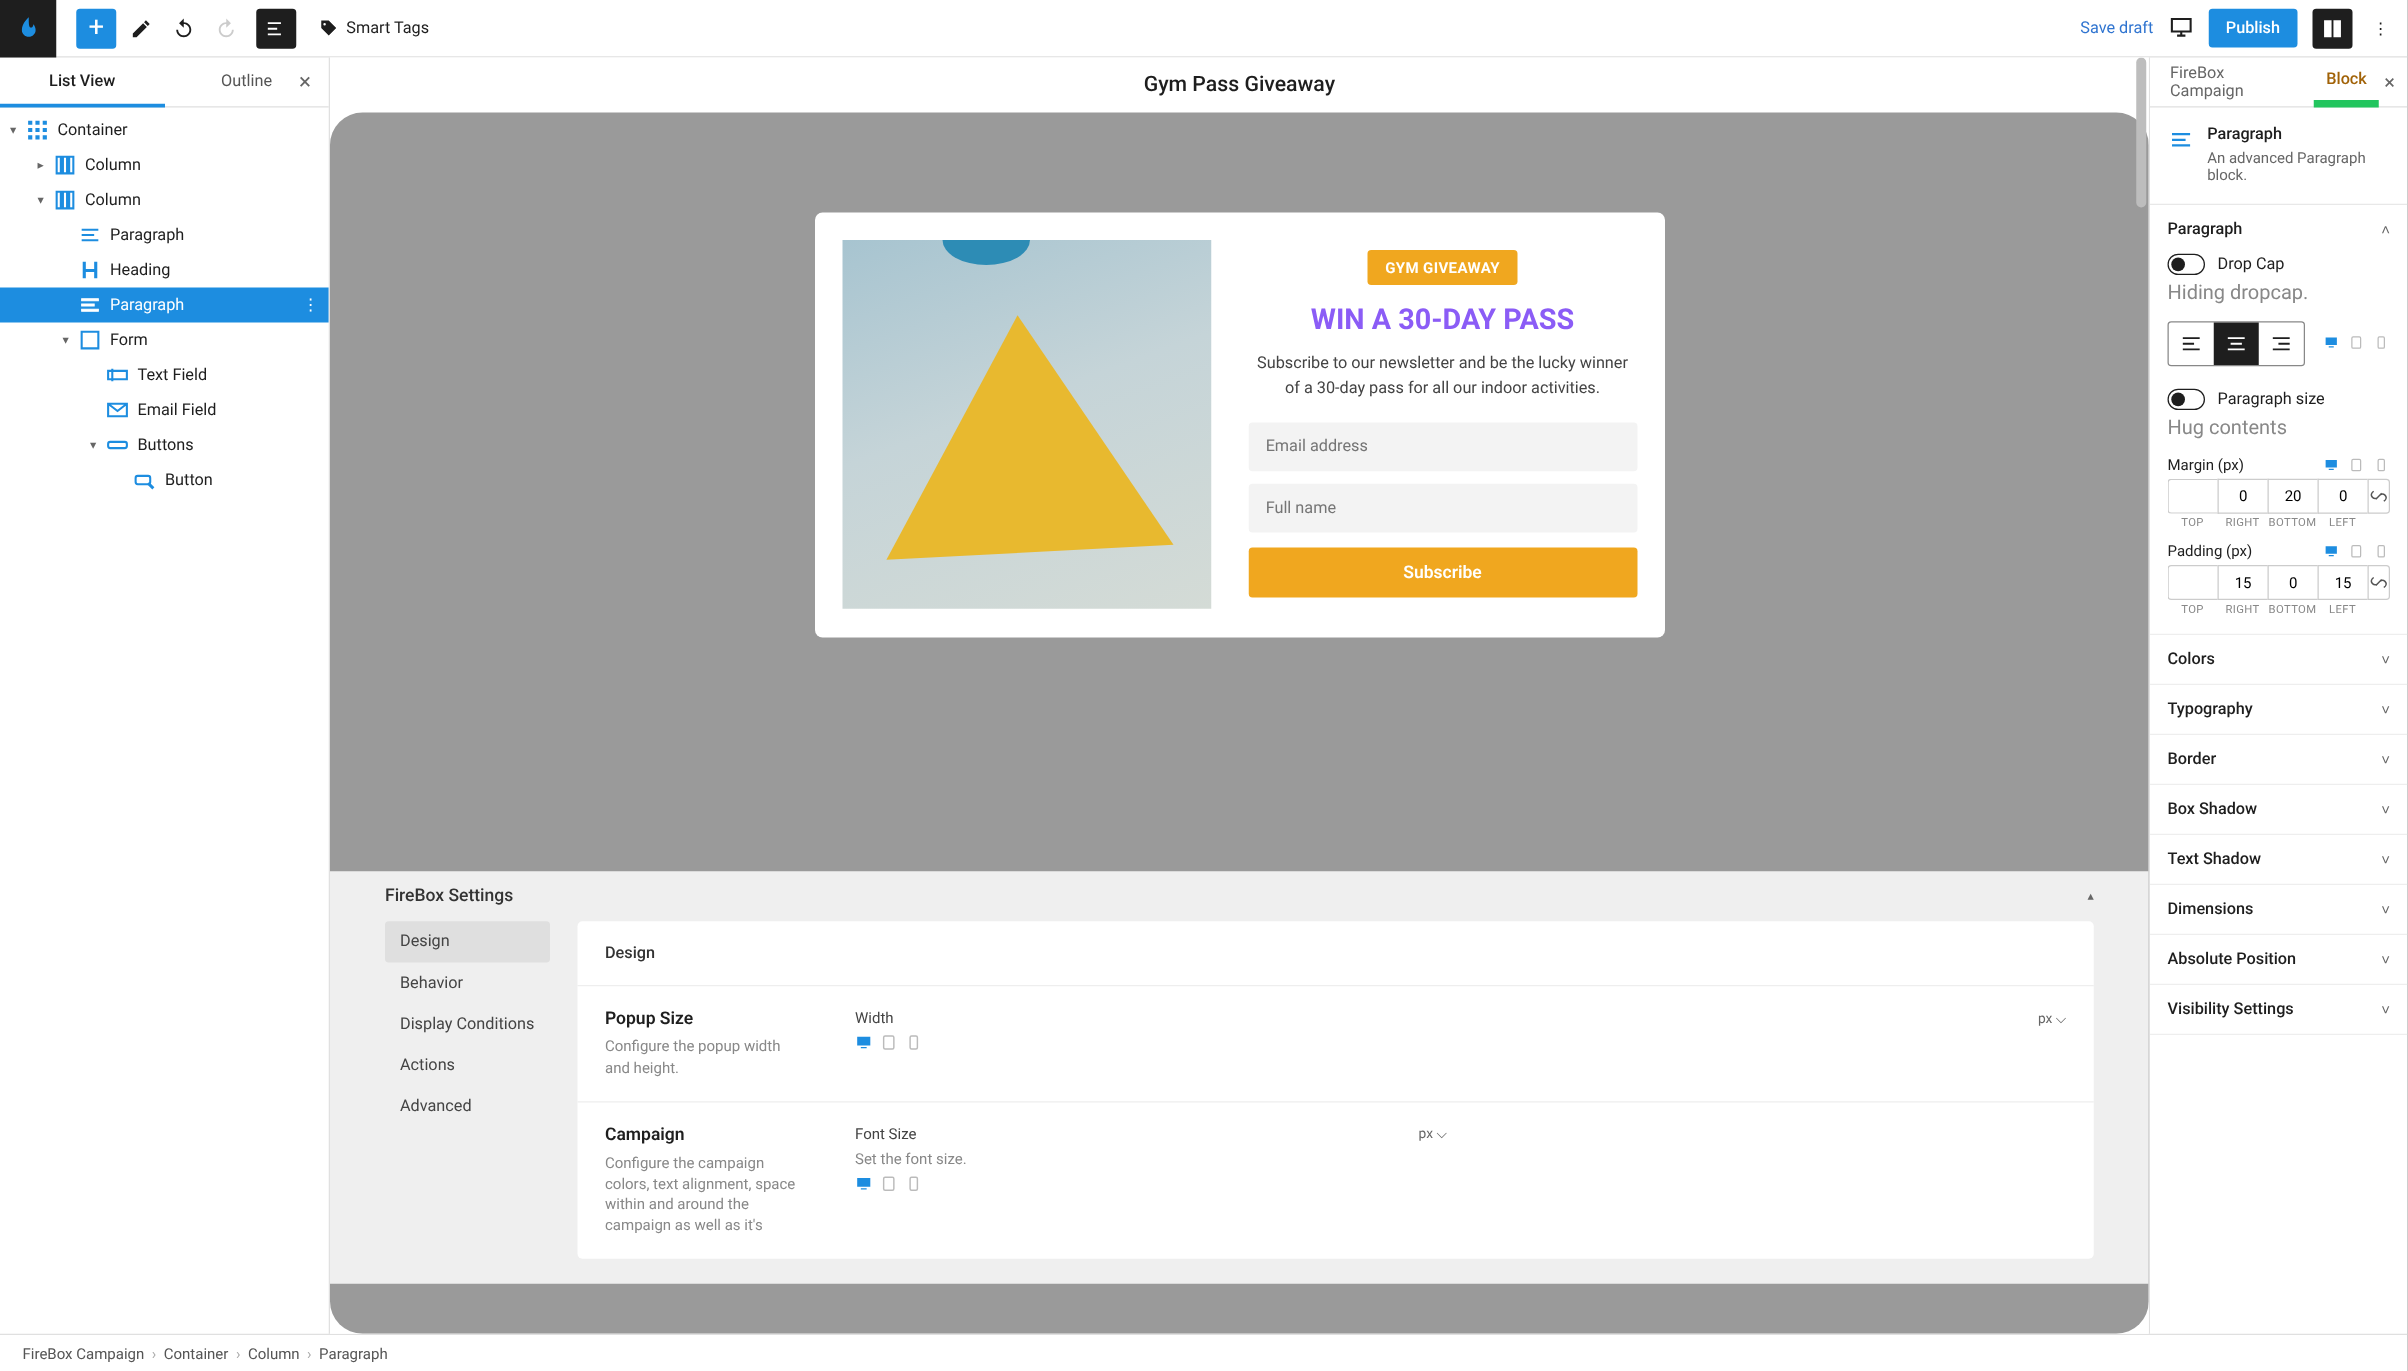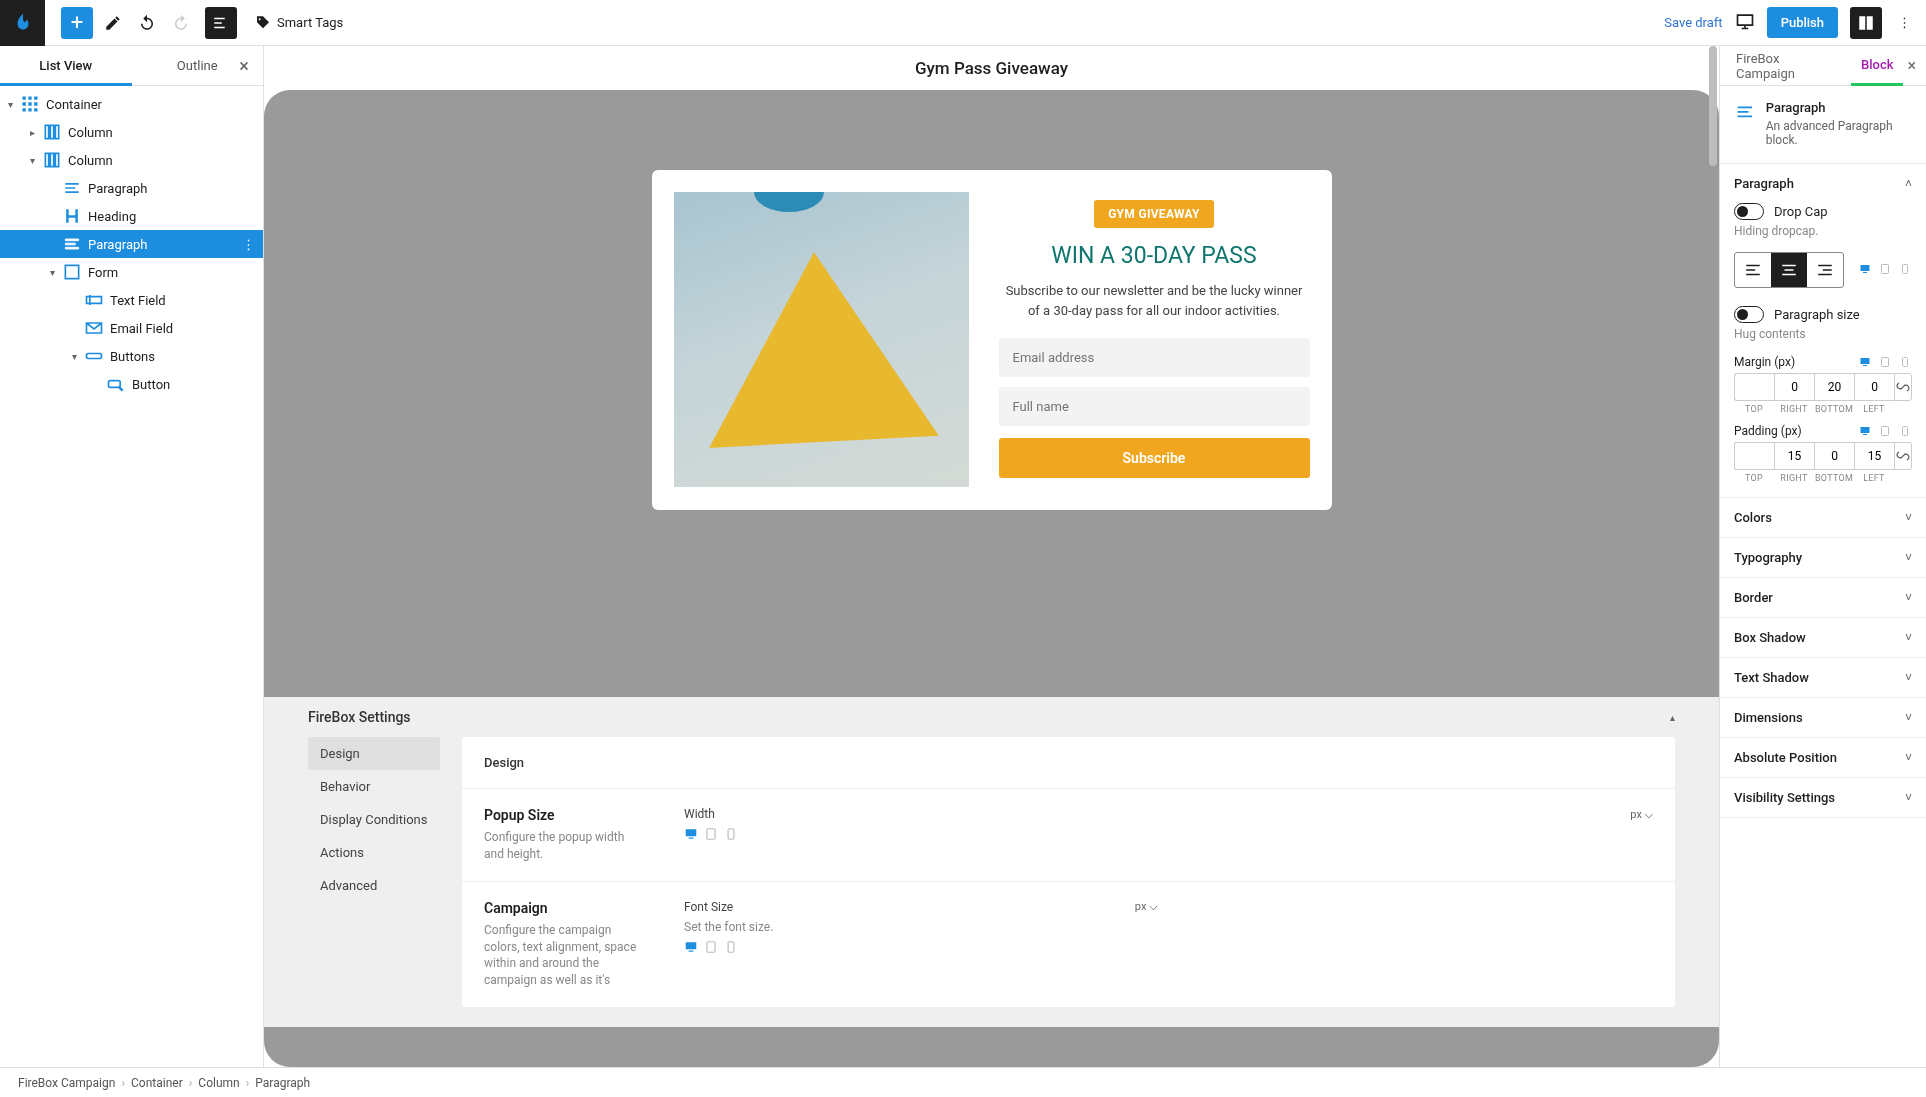--- a/index.html
+++ b/index.html
@@ -48,21 +48,21 @@
 .canvas-title { text-align: center; padding: 12px 0; color: #1e1e1e; font-size: 17px; font-weight: 500; }
 .canvas-scrollbar { position: absolute; right: 0; top: 0; width: 10px; height: 100%; }
 .canvas-scrollbar-thumb { position: absolute; top: 0; width: 8px; height: 120px; background: #bdbdbd; border-radius: 4px; }
 .canvas-bg { flex: 1; background: #9a9a9a; padding: 80px 0 40px; overflow-y: auto; display: flex; flex-direction: column; border-radius: 26px; }
 .popup { width: 680px; min-height: 340px; background: #fff; border-radius: 6px; margin: 0 auto; display: flex; padding: 22px; gap: 30px; }
 .popup-img { width: 295px; height: 295px; background: linear-gradient(160deg, #a7c4d0 0%, #c5d4d8 45%, #d4dbd6 100%); position: relative; overflow: hidden; }
 .climb-tri { position: absolute; left: 30px; top: 60px; width: 0; height: 0; border-left: 115px solid transparent; border-right: 115px solid transparent; border-bottom: 190px solid #e8b92f; transform: rotate(-3deg); }
 .blue-hold { position: absolute; top: -20px; left: 80px; width: 70px; height: 40px; background: #2d8cb5; border-radius: 50%; }
 .popup-content { flex: 1; display: flex; flex-direction: column; align-items: center; }
 .gym-badge { background: #f0a71f; color: #fff; font-weight: 700; font-size: 12px; padding: 7px 14px; border-radius: 3px; margin-top: 8px; letter-spacing: 0.3px; }
-.popup-heading { font-size: 23px; font-weight: 400; margin-top: 14px; color: #0f766e; text-align: center; }
+.popup-heading { font-size: 23px; font-weight: 700; margin-top: 14px; color: #8b5cf6; text-align: center; }
 .popup-desc { text-align: center; color: #444; font-size: 13px; margin-top: 12px; line-height: 1.5; padding: 0 4px; }
 .popup-input { width: 100%; background: #f3f3f3; border: none; padding: 12px 14px; border-radius: 3px; margin-top: 18px; font-size: 13px; color: #7a7a7a; }
 .popup-input + .popup-input { margin-top: 10px; }
 .subscribe-btn { width: 100%; background: #f0a71f; color: #fff; border: none; padding: 12px; border-radius: 3px; margin-top: 12px; font-weight: 600; font-size: 14px; cursor: pointer; }
 
 
 .fb-settings { background: #efefef; margin-top: auto; }
 .fb-header { display: flex; align-items: center; justify-content: space-between; padding: 12px 44px; cursor: pointer; gap: 16px; }
 .fb-title { font-weight: 500; font-size: 14px; color: #333; }
 .fb-collapse { font-size: 10px; color: #666; }
@@ -86,36 +86,36 @@
 .dev-active svg { fill: #1d8de0; }
 .dev-inactive svg { fill: #bbb; }
 .unit-select { font-size: 11px; color: #666; cursor: pointer; }
 .fb-input { width: 100%; border: 1px solid #d4d4d4; border-radius: 3px; padding: 8px 10px; font-size: 13px; }
 .fb-input:disabled { background: #eee; color: #888; }
 
 
 .right-sidebar { width: 207px; border-left: 1px solid #e0e0e0; display: flex; flex-direction: column; overflow-y: auto; }
 .right-tabs { display: flex; align-items: center; height: 40px; border-bottom: 1px solid #e0e0e0; padding: 0 6px; position: relative; }
 .right-tab { padding: 0 10px; font-size: 13px; color: #666; cursor: pointer; height: 100%; display: flex; align-items: center; }
-.right-tab.active { color: #a21caf; font-weight: 500; border-bottom: 3px solid #22c55e; margin-bottom: -1px; }
+.right-tab.active { color: #a16207; font-weight: 500; border-bottom: 6px solid #22c55e; margin-bottom: -1px; }
 .right-close { margin-left: auto; cursor: pointer; font-size: 16px; color: #666; padding: 0 4px; }
 .block-header { display: flex; align-items: flex-start; padding: 14px 14px 16px; gap: 10px; border-bottom: 1px solid #e8e8e8; }
 .block-icon { width: 24px; height: 24px; display: flex; align-items: center; justify-content: center; }
 .block-title { font-size: 13px; font-weight: 500; }
 .block-desc { font-size: 12px; color: #666; margin-top: 4px; }
 
 .insp-section { border-bottom: 1px solid #eee; }
 .insp-head { display: flex; align-items: center; justify-content: space-between; padding: 12px 14px; cursor: pointer; font-size: 13px; font-weight: 500; }
 .insp-chev { font-size: 12px; color: #666; }
 .insp-body { padding: 0 14px 14px; }
 .toggle-row { display: flex; align-items: center; gap: 10px; margin-bottom: 4px; }
 .toggle { width: 30px; height: 17px; background: #fff; border: 1px solid #1e1e1e; border-radius: 10px; position: relative; cursor: pointer; }
 .toggle::after { content: ''; position: absolute; width: 11px; height: 11px; background: #1e1e1e; border-radius: 50%; top: 2px; left: 2px; }
 .toggle-label { font-size: 13px; }
-.toggle-hint { font-size: 12px; color: #888; margin-bottom: 14px; }
+.toggle-hint { font-size: 16px; color: #888; margin-bottom: 14px; }
 .align-group { display: flex; border: 1px solid #888; border-radius: 3px; width: fit-content; margin-bottom: 4px; }
 .align-btn { width: 36px; height: 34px; display: flex; align-items: center; justify-content: center; cursor: pointer; }
 .align-btn.active { background: #1e1e1e; }
 .align-btn.active svg { fill: #fff; }
 .align-dev { float: right; margin-top: -30px; margin-right: 0; }
 .spacing-label { display: flex; justify-content: space-between; align-items: center; font-size: 12px; margin-bottom: 4px; margin-top: 10px; }
 .spacing-row { display: flex; }
 .spacing-input { width: 40px; border: 1px solid #ccc; border-right: none; padding: 6px 0; text-align: center; font-size: 12px; }
 .spacing-row .spacing-input:first-child { border-radius: 3px 0 0 3px; }
 .link-btn { width: 34px; border: 1px solid #ccc; border-radius: 0 3px 3px 0; display: flex; align-items: center; justify-content: center; cursor: pointer; }

